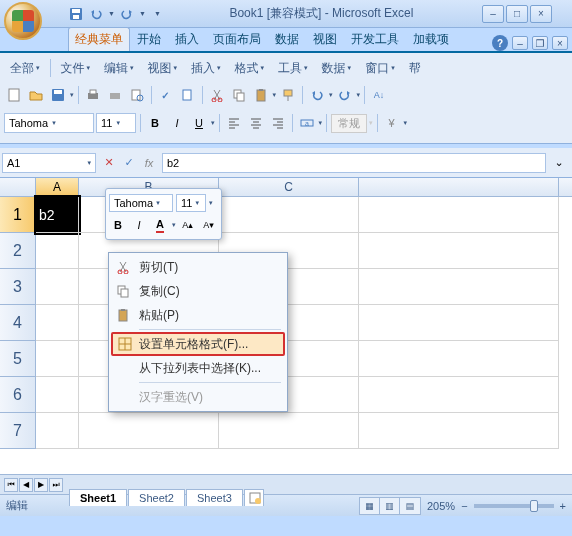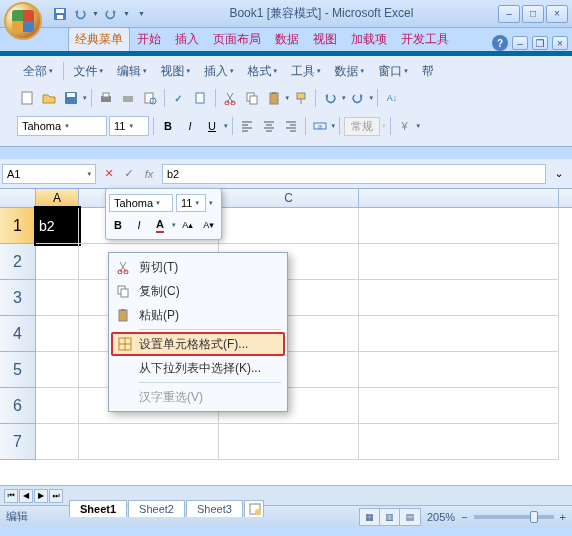--- a/index.html
+++ b/index.html
@@ -1,47 +1,47 @@
 <!DOCTYPE html>
 <html><head>
 <meta charset="utf-8">
 <style>
 * { margin: 0; padding: 0; box-sizing: border-box; font-family: Tahoma, "Microsoft YaHei", sans-serif; }
 body { width: 572px; height: 536px; background: #bfdbff; overflow: hidden; position: relative; font-size: 11px; }
 
 
-.titlebar { height: 28px; background: linear-gradient(#d6e6fb, #bcd5f4); display: flex; align-items: center; padding: 0 4px; border-bottom: 1px solid #8fb1de; }
+.titlebar { height: 28px; background: linear-gradient(#d6e6fb, #bcd5f4); display: flex; align-items: center; padding: 0 20px; border-bottom: 1px solid #8fb1de; }
 .office-btn { width: 38px; height: 38px; position: absolute; top: 2px; left: 4px; border-radius: 50%; background: radial-gradient(circle at 30% 30%, #fff, #e8c479 40%, #b86d1f 80%); border: 2px solid #d8a54a; z-index: 10; }
 .office-btn::after { content: ""; position: absolute; inset: 6px; background: conic-gradient(#d94b2c 0 90deg, #4a7fc1 90deg 180deg, #e8a43a 180deg 270deg, #4a9c4a 270deg 360deg); border-radius: 3px; }
 .qat { margin-left: 48px; display: flex; gap: 4px; align-items: center; }
 .qat-icon { width: 16px; height: 16px; display: inline-flex; align-items: center; justify-content: center; cursor: pointer; }
 .title-text { flex: 1; text-align: center; color: #3b5a84; font-size: 12px; }
 .win-controls { display: flex; gap: 2px; }
 .win-btn { width: 22px; height: 18px; border: 1px solid #7ba3d4; background: linear-gradient(#eaf2fd, #c9def7); border-radius: 2px; display: flex; align-items: center; justify-content: center; cursor: pointer; color: #3b5a84; font-size: 10px; }
 
 
 .ribbon-tabs { height: 23px; display: flex; align-items: flex-end; padding-left: 68px; background: #bfdbff; gap: 0; }
-.ribbon-tab { padding: 3px 6px; color: #be185d; font-size: 12px; cursor: pointer; border: 1px solid transparent; border-bottom: none; }
+.ribbon-tab { padding: 3px 6px; color: #0c4a6e; font-size: 12px; cursor: pointer; border: 1px solid transparent; border-bottom: none; }
 .ribbon-tab.active { background: #e4edf9; border-color: #8fb1de; border-radius: 3px 3px 0 0; color: #cc5c00; }
 .ribbon-right { margin-left: auto; display: flex; gap: 4px; padding-right: 4px; align-items: center; }
 .help-icon { width: 16px; height: 16px; border-radius: 50%; background: #4a7fc1; color: #fff; display: flex; align-items: center; justify-content: center; font-size: 10px; font-weight: bold; }
 
 
-.ribbon-body { background: #e4edf9; border-top: 5px solid #0369a1; border-bottom: 1px solid #8fb1de; padding: 4px 17px; }
+.ribbon-body { background: #e4edf9; border-top: 2px solid #0369a1; border-bottom: 1px solid #8fb1de; padding: 4px 4px; }
 .menu-row { display: flex; gap: 2px; align-items: center; height: 22px; margin-bottom: 4px; }
 .menu-item { padding: 2px 6px; color: #3b5a84; font-size: 12px; cursor: pointer; display: flex; align-items: center; gap: 2px; }
 .dropdown-arrow { font-size: 7px; color: #3b5a84; }
 .toolbar-row { display: flex; gap: 2px; align-items: center; height: 24px; margin-bottom: 4px; }
 .tb-icon { width: 20px; height: 20px; display: flex; align-items: center; justify-content: center; cursor: pointer; border-radius: 2px; }
 .tb-sep { width: 1px; height: 18px; background: #a9c3e6; margin: 0 2px; }
 .tb-select { height: 20px; border: 1px solid #a9c3e6; background: #fff; padding: 0 4px; font-size: 11px; display: flex; align-items: center; gap: 4px; cursor: pointer; }
 .tb-disabled { color: #999; border: 1px solid #ccc; padding: 1px 6px; background: #f2f2f2; font-size: 11px; }
 
 
-.formula-bar { height: 30px; background: #e4edf9; border-bottom: 1px solid #8fb1de; display: flex; align-items: center; margin-top: 12px; }
+.formula-bar { height: 30px; background: #e4edf9; border-bottom: 1px solid #8fb1de; display: flex; align-items: center; margin-top: 4px; }
 .name-box { width: 94px; height: 20px; border: 1px solid #a9c3e6; background: #fff; display: flex; align-items: center; padding: 0 4px; font-size: 11px; margin-left: 2px; }
 .fx-btns { display: flex; gap: 2px; margin: 0 4px; color: #888; }
 .fx-btn { width: 18px; height: 18px; display: flex; align-items: center; justify-content: center; cursor: pointer; font-size: 11px; }
 .formula-input { flex: 1; height: 20px; border: 1px solid #a9c3e6; background: #fff; padding: 0 4px; font-size: 11px; display: flex; align-items: center; }
 
 
 .grid-area { position: relative; background: #fff; height: 296px; overflow: hidden; }
 .col-headers { display: flex; height: 19px; background: linear-gradient(#f2f6fc, #dce7f5); border-bottom: 1px solid #9fb8d9; }
 .corner { width: 36px; border-right: 1px solid #9fb8d9; background: linear-gradient(#f2f6fc, #dce7f5); }
 .col-h { border-right: 1px solid #9fb8d9; text-align: center; line-height: 19px; color: #3b5a84; font-size: 12px; }
@@ -125,22 +125,22 @@
   </div>
 </div>
 
 <div class="ribbon-tabs">
   <div class="ribbon-tab active">经典菜单</div>
   <div class="ribbon-tab">开始</div>
   <div class="ribbon-tab">插入</div>
   <div class="ribbon-tab">页面布局</div>
   <div class="ribbon-tab">数据</div>
   <div class="ribbon-tab">视图</div>
+  <div class="ribbon-tab">开发工具</div>
   <div class="ribbon-tab">加载项</div>
-  <div class="ribbon-tab">开发工具</div>
   <div class="ribbon-right">
     <span class="help-icon">?</span>
     <span class="win-btn" style="height:14px;width:16px">–</span>
     <span class="win-btn" style="height:14px;width:16px">❐</span>
     <span class="win-btn" style="height:14px;width:16px">×</span>
   </div>
 </div>
 
 <div class="ribbon-body">
   <div class="menu-row">

